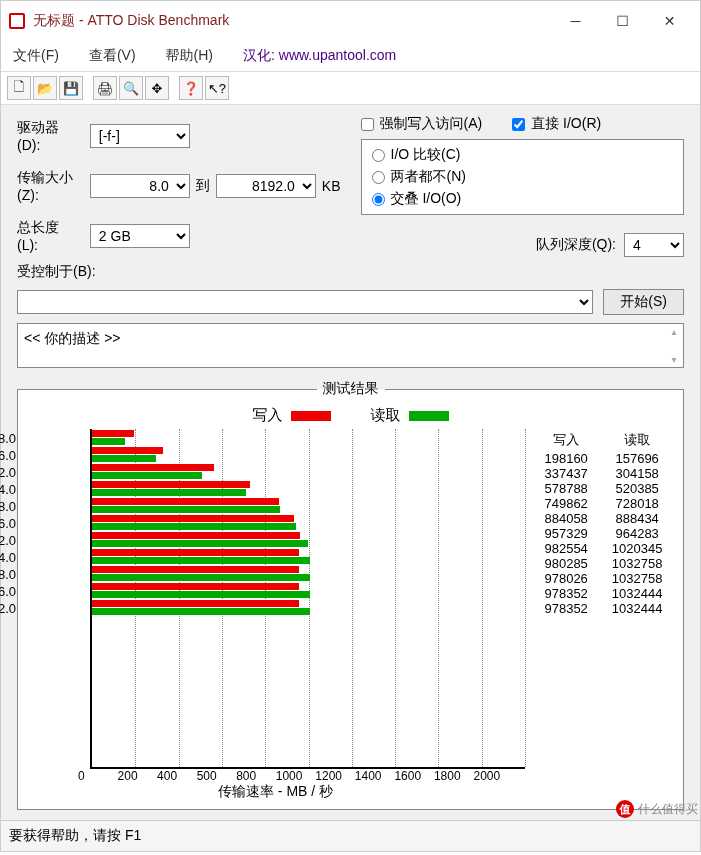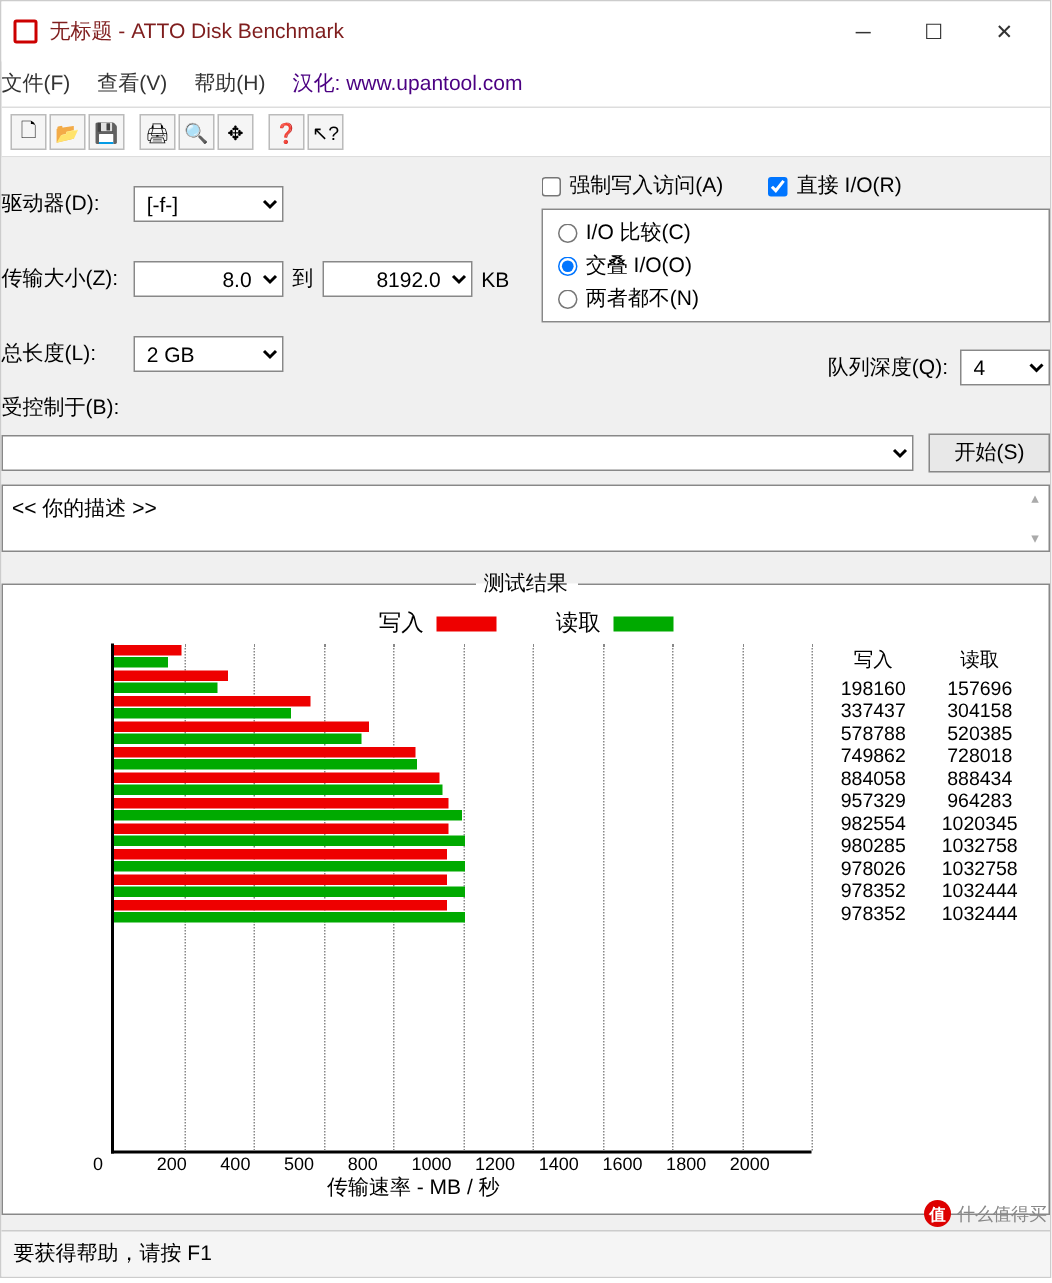--- a/index.html
+++ b/index.html
@@ -4,27 +4,27 @@
 <style>
 * { box-sizing: border-box; margin: 0; padding: 0; }
 body { font-family: "SimSun", "Microsoft YaHei", sans-serif; font-size: 14px; background: #fff; width: 701px; }
 .window { border: 1px solid #ccc; }
 .titlebar { display: flex; align-items: center; padding: 6px 8px; background: #fff; }
 .titlebar .icon { width: 16px; height: 16px; background: #c00; margin-right: 8px; border-radius: 2px; position: relative; }
 .titlebar .icon::after { content: ""; position: absolute; inset: 2px; background: #fff; }
 .title { flex: 1; font-size: 14px; color: #7f1d1d; }
 .winbtns { display: flex; gap: 2px; }
 .winbtn { width: 45px; height: 28px; display: flex; align-items: center; justify-content: center; font-size: 14px; color: #333; }
-.menubar { display: flex; gap: 18px; padding: 6px 0; color: #4b0082; font-size: 14px; }
+.menubar { display: flex; gap: 30px; padding: 6px 12px; color: #4b0082; font-size: 14px; }
 .menubar .mi { color: #333; }
 .menubar a { color: #4b0082; text-decoration: none; }
 .toolbar { display: flex; gap: 2px; padding: 4px 6px; border-top: 1px solid #ddd; border-bottom: 1px solid #ddd; }
 .tbtn { width: 24px; height: 24px; border: 1px solid #bbb; background: #f5f5f5; display: flex; align-items: center; justify-content: center; font-size: 13px; }
 .tbtn.sep { border: none; background: transparent; width: 6px; }
-.content { padding: 10px 0; background: #f0f0f0; }
+.content { padding: 10px 16px; background: #f0f0f0; }
 .form-area { display: grid; grid-template-columns: 1fr 1fr; gap: 4px 20px; }
 .left-col { display: grid; grid-template-columns: auto 1fr; gap: 8px 10px; align-items: center; }
 .row { display: flex; align-items: center; gap: 6px; }
 .lbl { font-size: 14px; }
 select, input[type=text] { border: 1px solid #888; background: #fff; padding: 2px 4px; font-size: 14px; height: 24px; }
 select.small { width: 100px; }
 .cb { display: flex; align-items: center; gap: 6px; }
 .radio-grp { border: 1px solid #888; background: #fff; padding: 6px 10px; display: flex; flex-direction: column; gap: 4px; }
 .rb { display: flex; align-items: center; gap: 6px; }
 .qd { display: flex; align-items: center; gap: 8px; margin-top: 18px; justify-content: flex-end; }
@@ -127,26 +127,26 @@
               <input type="checkbox" checked="" style=""> 
               <span>直接 I/O(R)</span>
             </label>
         </div>
         <div class="radio-grp">
           <label class="rb">
               <input type="radio" name="m" style=""> 
               <span>I/O 比较(C)</span>
             </label>
           <label class="rb">
+              <input type="radio" name="m" style=""> 
+              <span>两者都不(N)</span>
+            </label>
+          <label class="rb">
               <input type="radio" name="m" checked="" style=""> 
               <span>交叠 I/O(O)</span>
-            </label>
-          <label class="rb">
-              <input type="radio" name="m" style=""> 
-              <span>两者都不(N)</span>
             </label>
         </div>
         <div class="qd">
           <span class="lbl">队列深度(Q):</span>
           <select style="width:60px"><option>4</option></select>
         </div>
       </div>
     </div>
 
     <div style="margin-top:6px">

